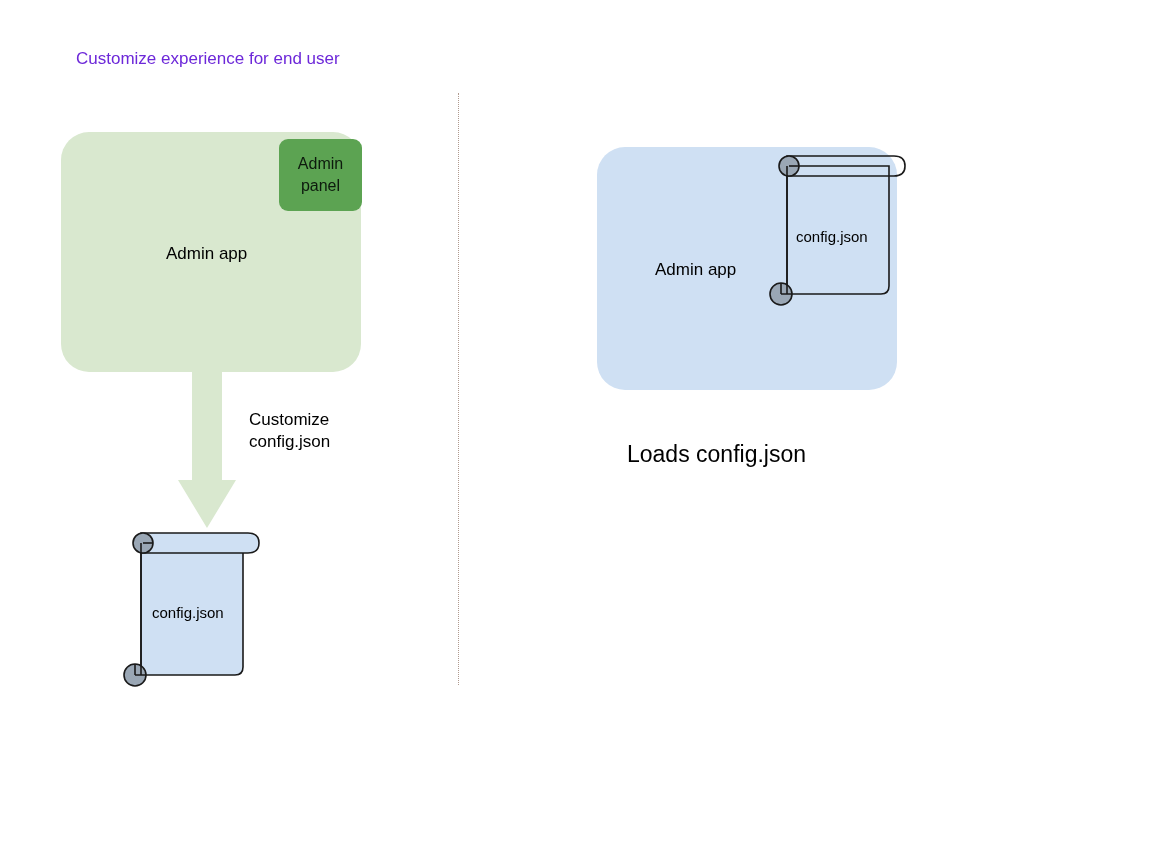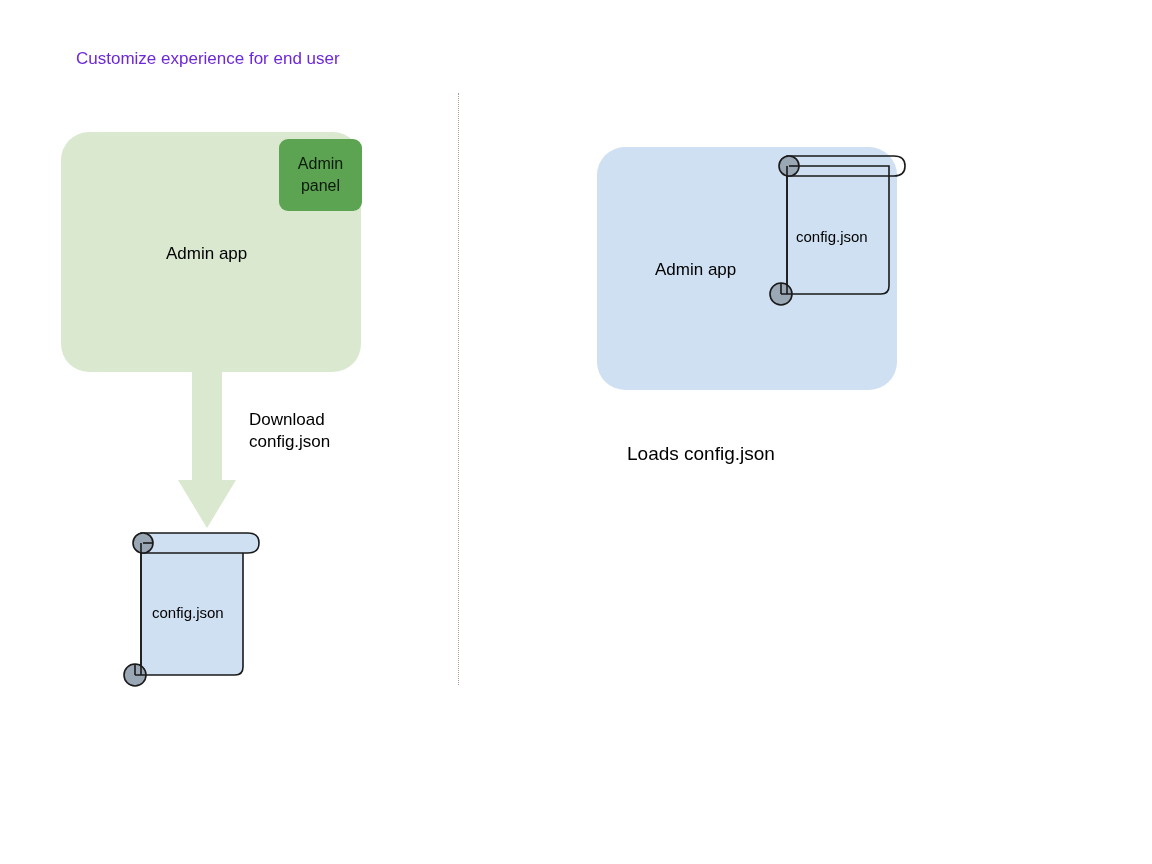--- a/index.html
+++ b/index.html
@@ -109,21 +109,21 @@
     line-height: 22px;
     white-space: nowrap;
     color: #000;
   }
 
   
   #loads-caption {
     position: absolute;
     left: 627px;
     top: 444px;
-    font-size: 19px;
+    font-size: 23px;
     line-height: 20px;
     white-space: nowrap;
     color: #000;
   }
 
   
   .doc-scroll {
     position: absolute;
   }
   #doc-left  { left: 118px; top: 527px; width: 150px; height: 165px; }
@@ -155,21 +155,21 @@
 
   <div id="admin-panel-box">
     <div id="admin-panel-label">Admin panel</div>
   </div>
 
   <svg id="download-arrow" viewBox="0 0 58 158">
     <path d="M 14 0 L 44 0 L 44 110 L 58 110 L 29 158 L 0 110 L 14 110 Z" fill="#d9e8cf"></path>
   </svg>
 
   <div id="download-caption">
-    <div>Download</div>
+    <div>Customize</div>
     <div>config.json</div>
   </div>
 
   <svg class="doc-scroll" id="doc-left" viewBox="0 0 150 165">
 
     <path d="M 23 16
              L 125 16
              L 125 140
              Q 125 148 117 148
              L 23 148

